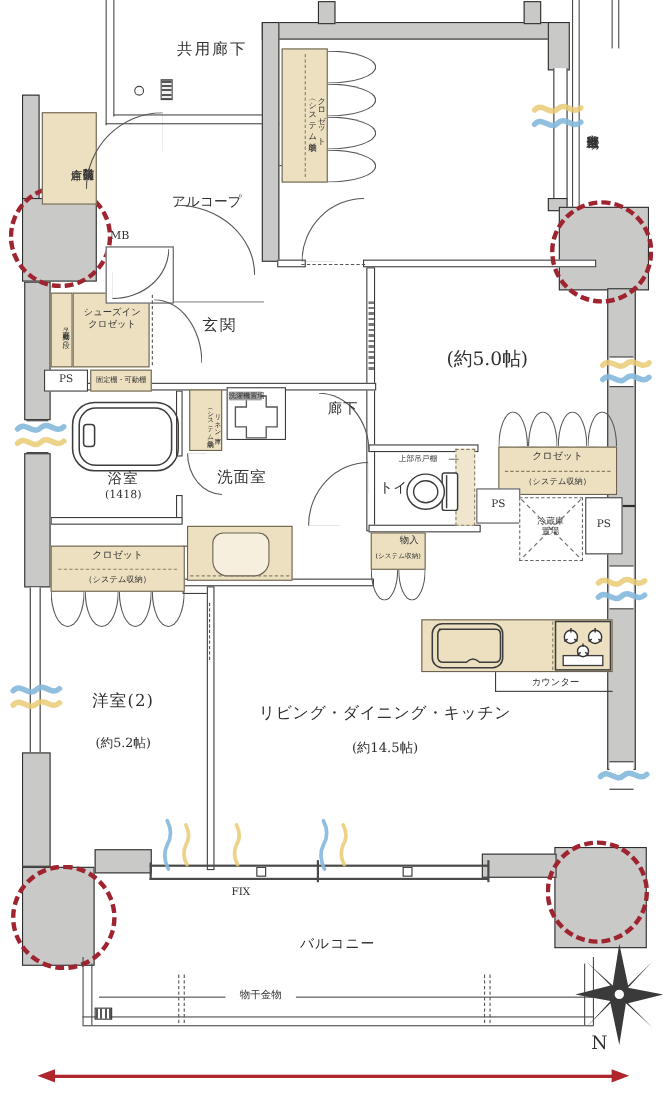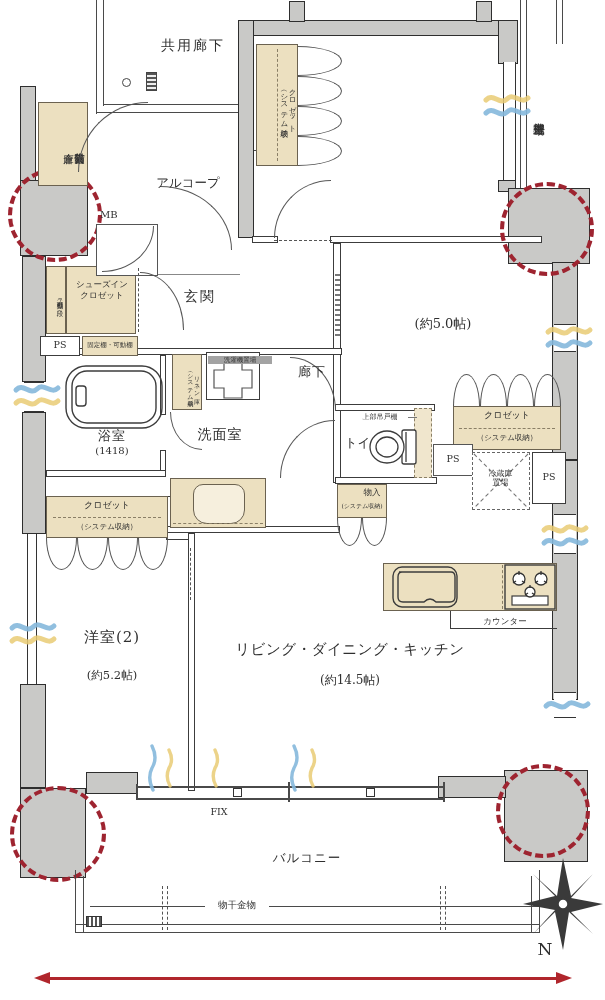--- a/index.html
+++ b/index.html
@@ -134,21 +134,21 @@
   </div>
 
   <div class="beige" style="left:172px;top:354px;width:30px;height:56px;">
     <div class="lbl vtx" style="position:relative;left:2px;top:2px;width:25px;height:51px;font-size:6px;line-height:1.1;letter-spacing:0;">
       <span>リネン庫</span>
       <span>（システム収納）</span>
     </div>
   </div>
 
   <div class="wbox" style="left:206px;top:352px;width:54px;height:48px;"></div>
-  <div class="lbl" style="left:208px;top:356px;width:64px;font-size:6.5px;z-index:5;background:#a3a3a3;">洗濯機置場</div>
+  <div class="lbl" style="left:208px;top:356px;width:30px;font-size:6.5px;z-index:5;background:#a3a3a3;">洗濯機置場</div>
 
   <div class="beige-lt" style="left:414px;top:408px;width:18px;height:70px;border:1px dashed #8a7f66;"></div>
 
   <div class="beige" style="left:453px;top:406px;width:108px;height:44px;">
     <div class="lbl" style="left:0;top:3px;width:106px;font-size:9px;">クロゼット</div>
     <div class="dashh" style="left:5px;top:21px;width:96px;position:absolute;border-top:1.5px dashed #8a7f66;"></div>
     <div class="lbl" style="left:0;top:26px;width:106px;font-size:7.5px;">（システム収納）</div>
   </div>
 
   <div class="wbox" style="left:433px;top:444px;width:40px;height:32px;border:1px solid #555;">
@@ -244,21 +244,21 @@
   <div class="lbl" style="left:168px;top:287px;width:64px;font-size:14px;letter-spacing:2px;">玄関</div>
   <div class="lbl" style="left:266px;top:364px;width:60px;font-size:13px;letter-spacing:1px;text-align:right;">廊下</div>
   <div class="lbl" style="left:172px;top:425px;width:96px;font-size:14px;letter-spacing:1px;">洗面室</div>
   <div class="lbl" style="left:72px;top:428px;width:80px;font-size:13px;letter-spacing:1px;">浴室</div>
   <div class="lbl" style="left:72px;top:444px;width:80px;font-size:10px;">(1418)</div>
   <div class="lbl" style="left:338px;top:435px;width:52px;font-size:12.5px;">トイレ</div>
   <div class="lbl" style="left:350px;top:413px;width:60px;font-size:7px;">上部吊戸棚</div>
   <div class="thin" style="left:408px;top:417px;width:9px;height:1px;background:#777;"></div>
 
   <div class="lbl" style="left:378px;top:298px;width:130px;">
-    <div style="font-size:13px;margin-top:18px;">(約5.0帖)</div>
+    <div style="font-size:17px;margin-top:18px;">(約5.0帖)</div>
   </div>
   <div class="lbl" style="left:50px;top:628px;width:124px;">
     <div style="font-size:15px;letter-spacing:1px;">洋室(2)</div>
     <div style="font-size:11.5px;margin-top:20px;">(約5.2帖)</div>
   </div>
   <div class="lbl" style="left:200px;top:640px;width:300px;">
     <div style="font-size:14.5px;letter-spacing:0.5px;">リビング・ダイニング・キッチン</div>
     <div style="font-size:12px;margin-top:14px;">(約14.5帖)</div>
   </div>
   <div class="lbl" style="left:262px;top:850px;width:90px;font-size:12.5px;letter-spacing:1px;">バルコニー</div>

